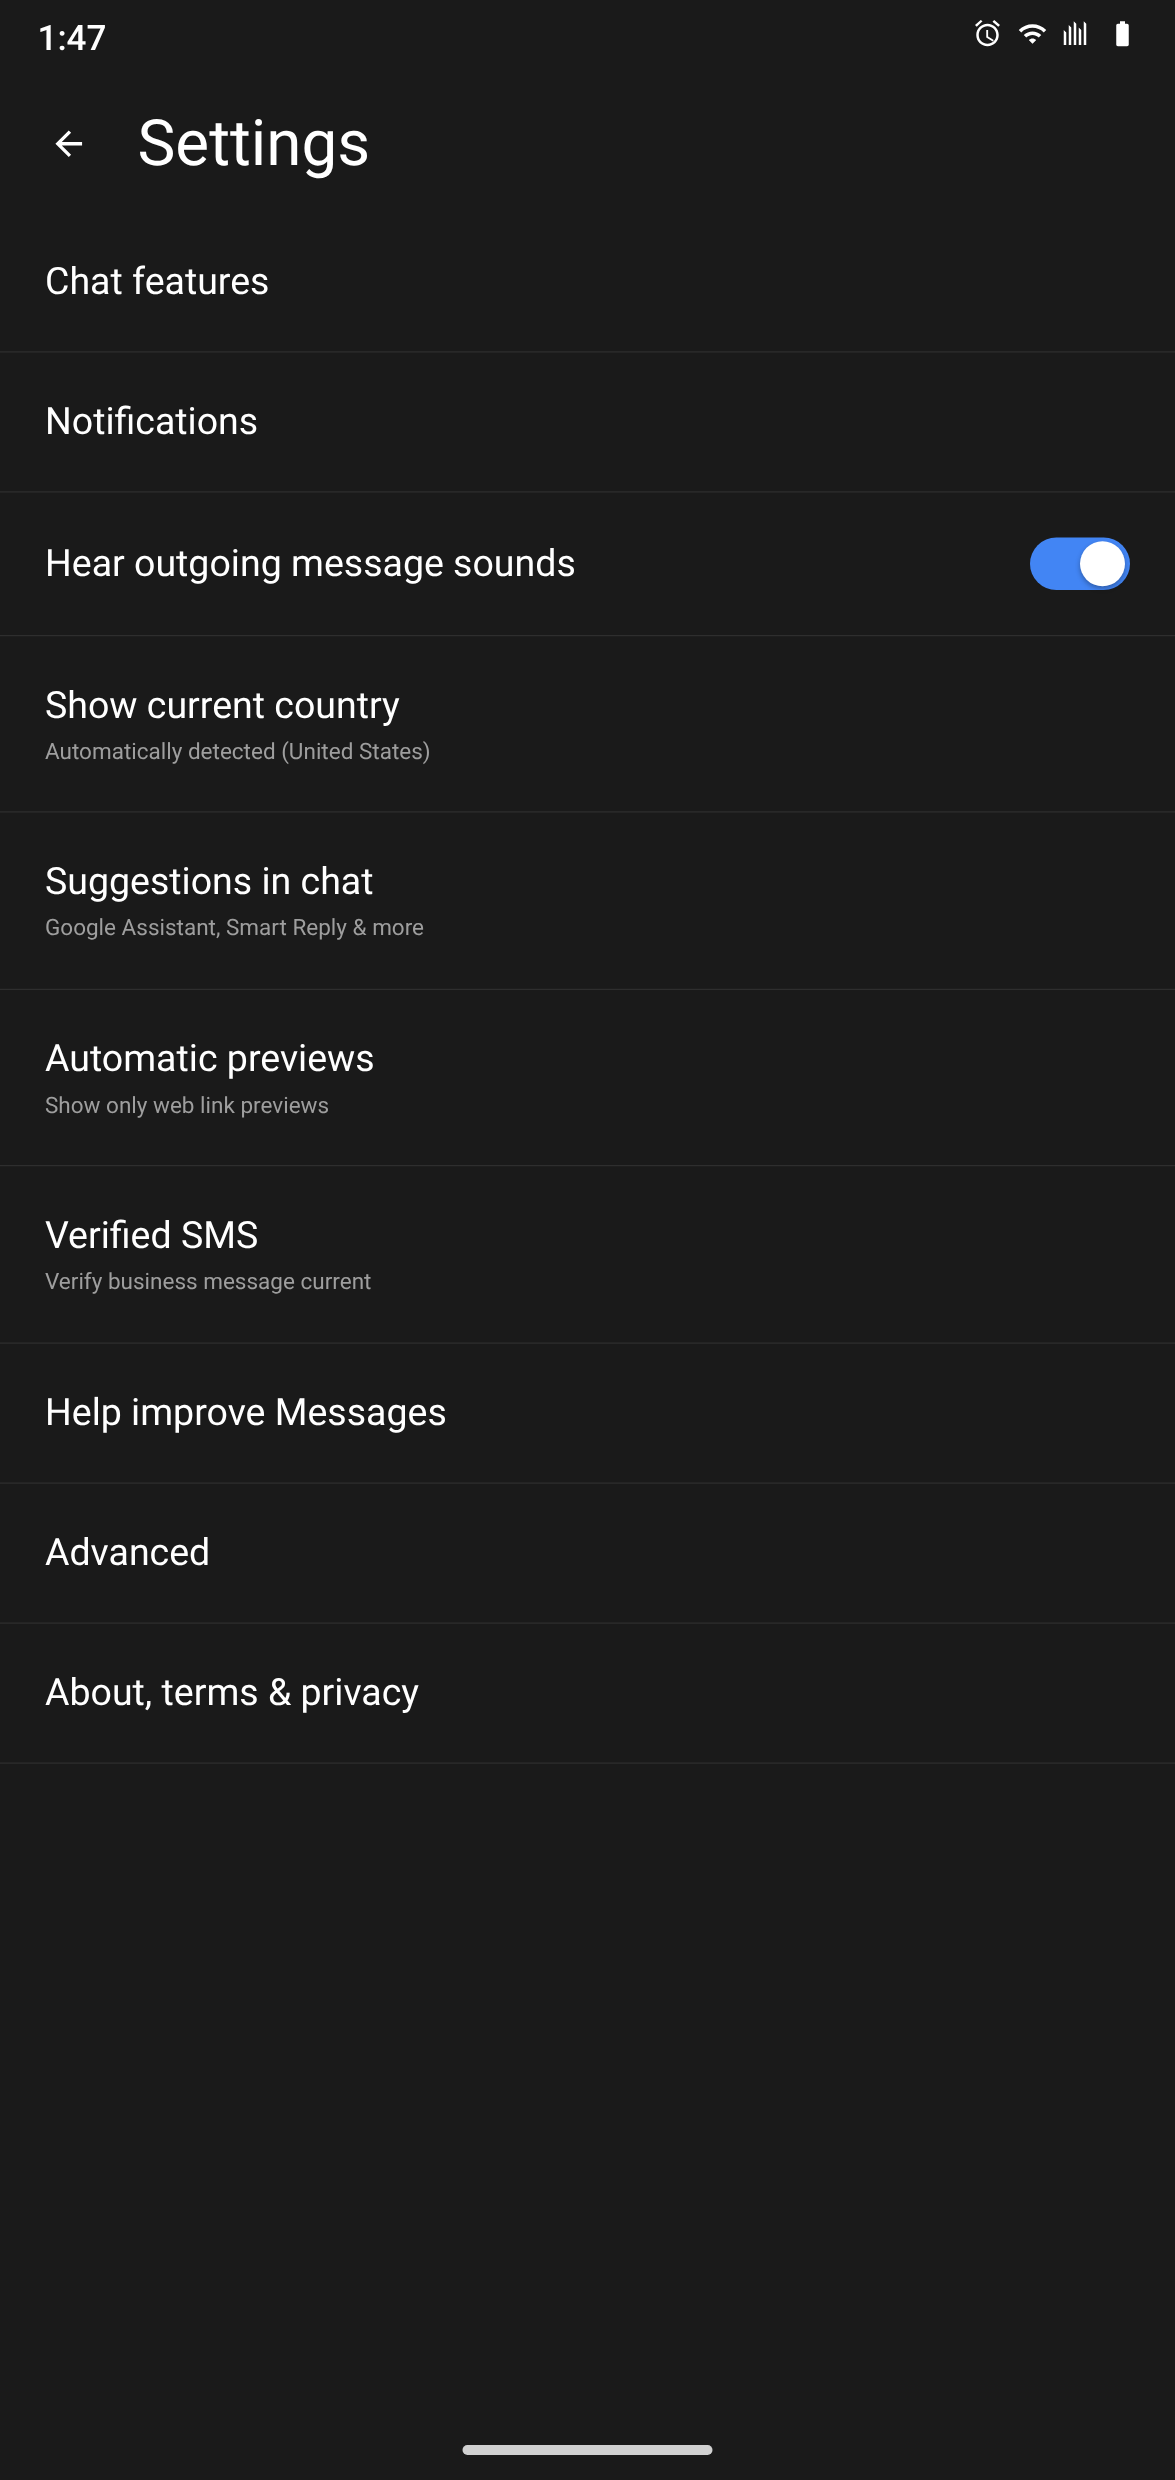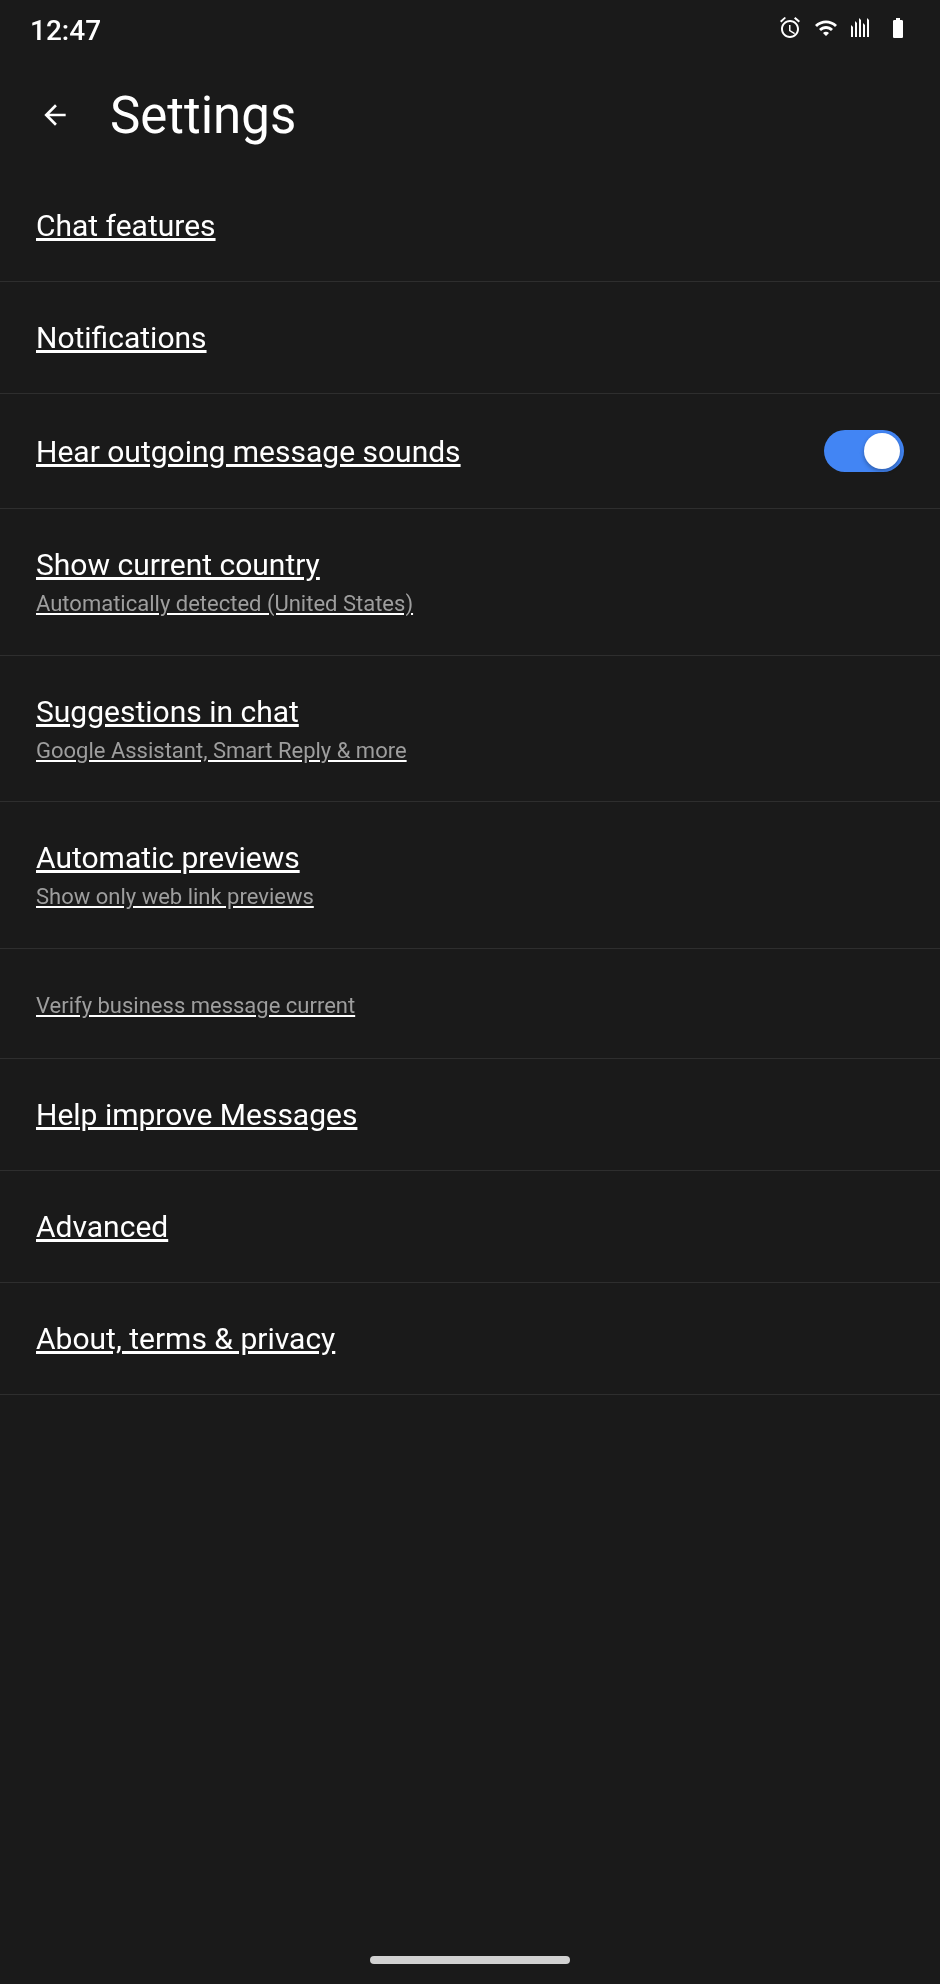--- a/index.html
+++ b/index.html
@@ -86,32 +86,31 @@
       border-bottom: 1px solid #2e2e2e;
       display: flex;
       align-items: center;
       justify-content: space-between;
       cursor: pointer;
       min-height: 110px;
     }
 
     .settings-item-content {
       flex: 1;
-      text-decoration: underline;
     }
 
     .settings-item-title {
       font-size: 30px;
       font-weight: 400;
       color: #ffffff;
       line-height: 1.3;
     }
 
     .settings-item-subtitle {
-      font-size: 22px;
+      font-size: 18px;
       color: #9e9e9e;
       margin-top: 6px;
       line-height: 1.3;
     }
 
     
     .toggle-container {
       display: flex;
       align-items: center;
     }
@@ -146,21 +145,21 @@
       height: 8px;
       background-color: #ffffff;
       border-radius: 4px;
       opacity: 0.8;
     }
   </style>
 </head>
 <body>
 
 <div class="status-bar">
-  <span class="status-time">12:47</span>
+  <span class="status-time">1:47</span>
   <div class="status-icons">
 
     <span class="status-icon">
       <svg width="24" height="24" viewBox="0 0 24 24" fill="white">
         <path d="M6.6 1L2 5l1.4 1.4L8 2l-1.4-1zM22 5l-4.6-4-1.4 1.4 4.6 4L22 5zM12 4C7.03 4 3 8.03 3 13s4.03 9 9 9 9-4.03 9-9-4.03-9-9-9zm0 16c-3.87 0-7-3.13-7-7s3.13-7 7-7 7 3.13 7 7-3.13 7-7 7zm.5-11H11v6l5.25 3.15.75-1.23-4.5-2.67V9z"></path>
       </svg>
     </span>
 
     <span class="status-icon">
       <svg width="24" height="24" viewBox="0 0 24 24" fill="white">
@@ -232,20 +231,21 @@
 
   <div class="settings-item">
     <div class="settings-item-content">
       <div class="settings-item-title">Automatic previews</div>
       <div class="settings-item-subtitle">Show only web link previews</div>
     </div>
   </div>
 
   <div class="settings-item">
     <div class="settings-item-content">
+      <div class="settings-item-title">Verified SMS</div>
       <div class="settings-item-subtitle">Verify business message current</div>
     </div>
   </div>
 
   <div class="settings-item">
     <div class="settings-item-content">
       <div class="settings-item-title">Help improve Messages</div>
     </div>
   </div>
 

